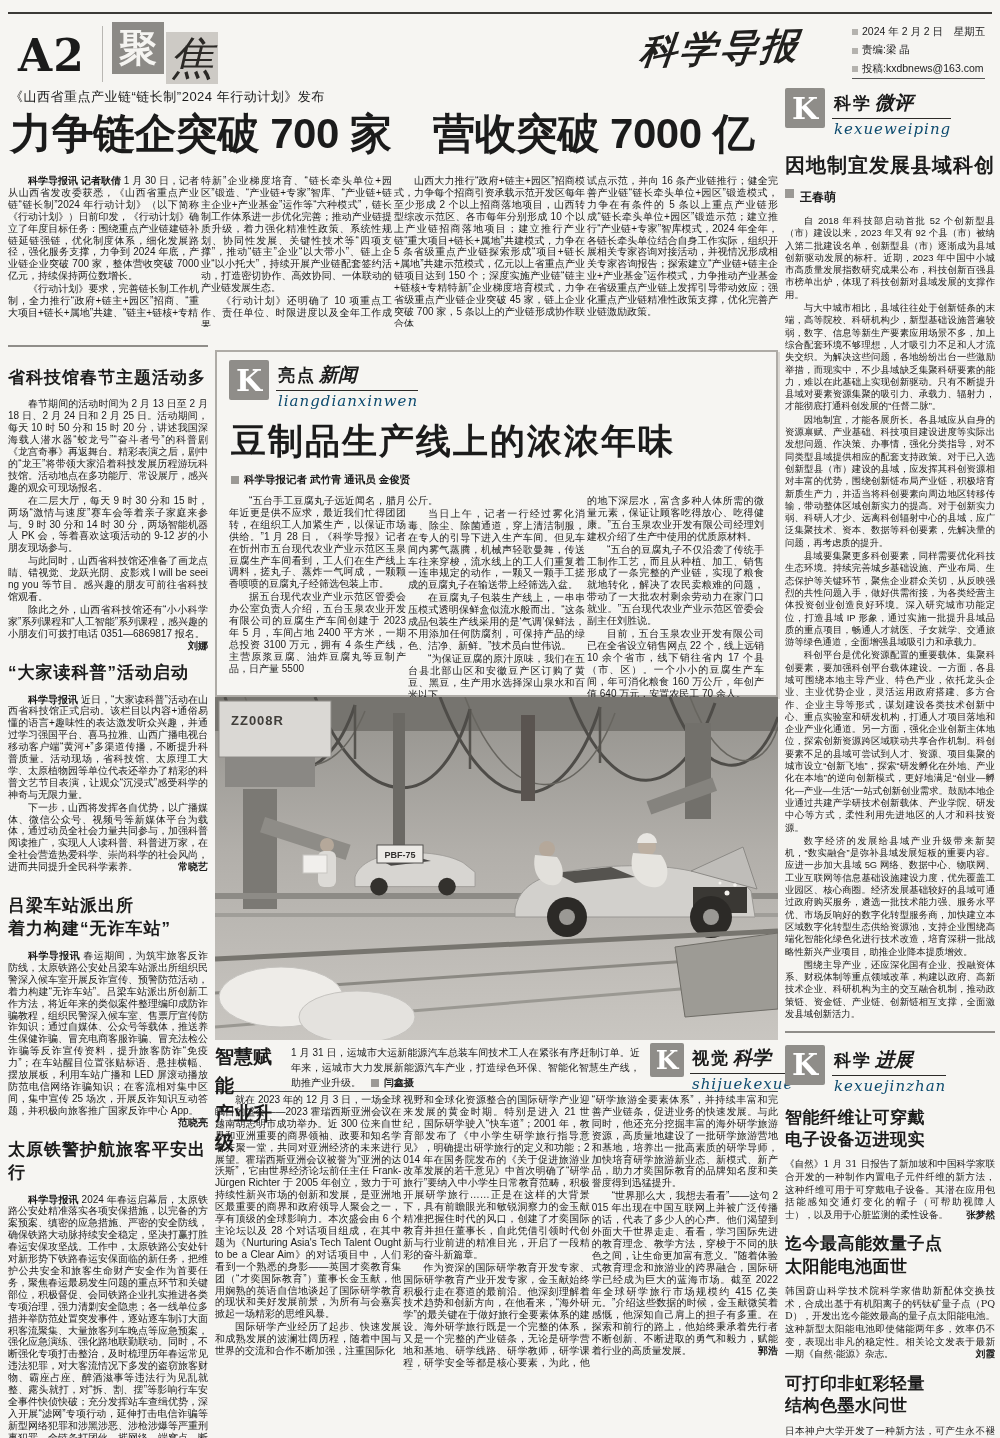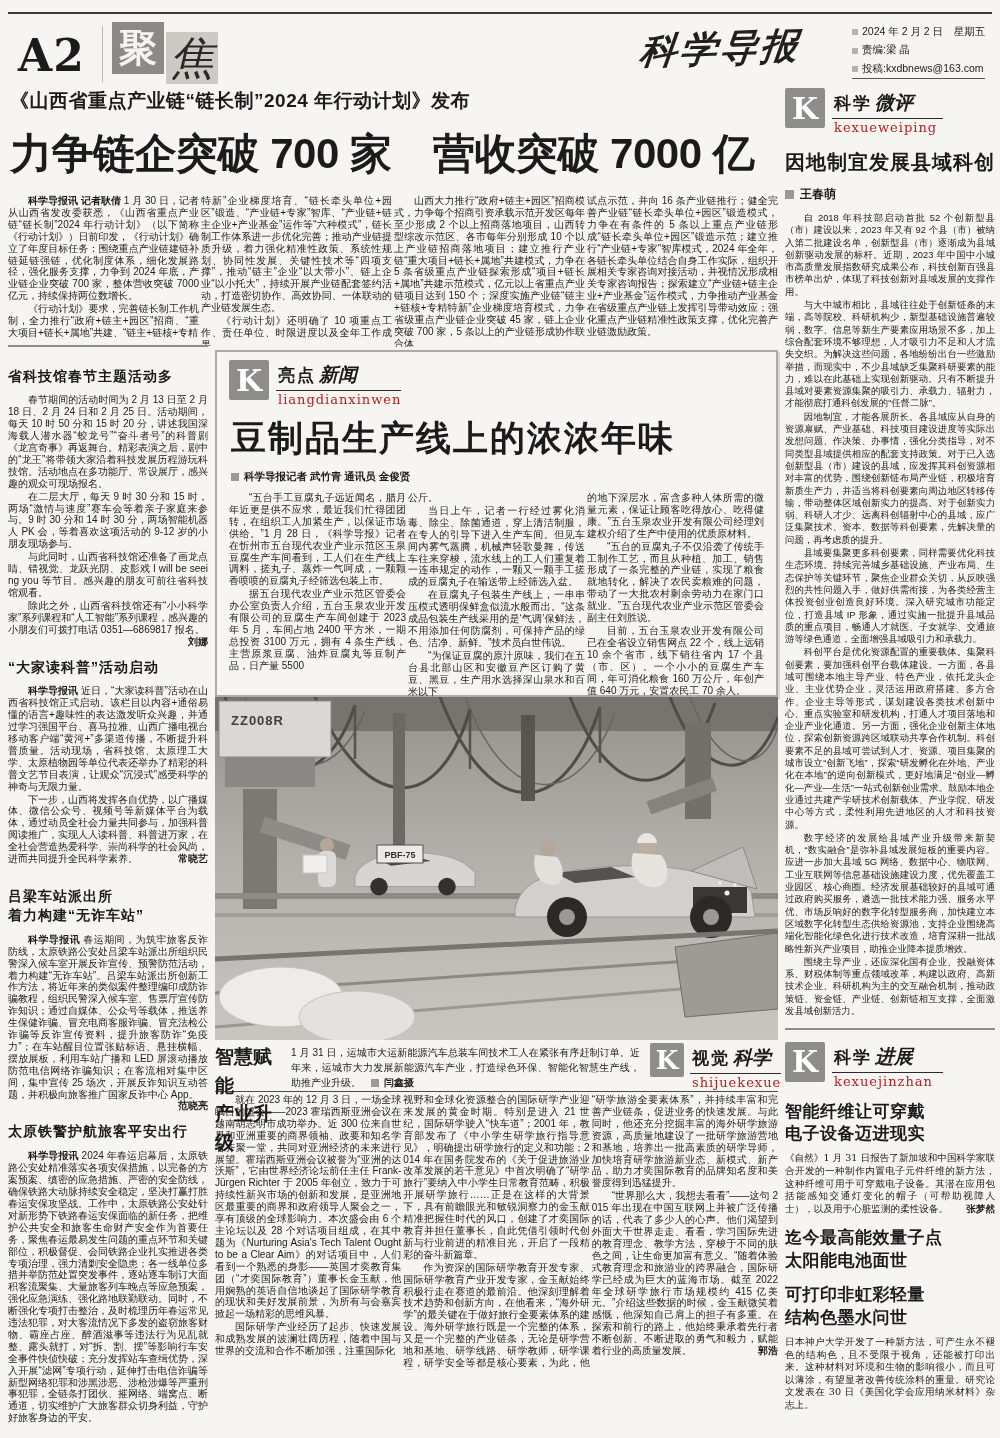--- a/index.html
+++ b/index.html
@@ -24,37 +24,37 @@
   .f1{position:absolute;left:0;top:2px;width:52px;height:52px;background:#8c8a86;color:#f5f4f1;
       font-family:"DejaVu Serif",serif;font-weight:bold;font-size:38px;display:flex;align-items:center;justify-content:center}
   .f2{position:absolute;left:54px;top:12px;width:52px;height:52px;background:#cdcac5;color:#2b2926;
       font-family:"DejaVu Serif",serif;font-style:italic;font-size:44px;display:flex;align-items:center;justify-content:center}
   #masthead{left:640px;top:24px;font-family:"DejaVu Serif",serif;font-style:italic;font-weight:bold;
       font-size:37px;transform:skewX(-8deg) rotate(-2deg);letter-spacing:3px;color:#21201e}
   #dateblock{left:852px;top:22px;font-size:10.5px;line-height:1.75;color:#222}
   #dateblock .u{border-bottom:1px solid #555;padding-bottom:1px}
   
   #lead{left:8px;top:88px;width:770px;height:256px}
-  #kicker{font-size:19px;font-weight:700;letter-spacing:.5px;margin:0 0 12px 2px}
+  #kicker{font-size:13px;font-weight:400;letter-spacing:.5px;margin:0 0 0 2px}
   #headline{font-size:42px;font-weight:900;letter-spacing:-.5px;margin:0 0 13px 2px;white-space:nowrap}
   #lead .cols{height:152px}
   
   #leftcol{left:8px;top:345px;width:200px;height:1093px;overflow:hidden}
   #leftcol .toprule{height:1.5px;background:#8f8d89;margin-bottom:20px}
-  .ltitle{font-size:14px;font-weight:800;letter-spacing:1px;line-height:1.35;margin:0 0 9px 0}
+  .ltitle{font-size:17px;font-weight:800;letter-spacing:1px;line-height:1.35;margin:0 0 9px 0}
   .lart{margin-bottom:22px;position:relative}
   .lede{font-weight:bold}
   
   .khead{display:flex;align-items:flex-start;gap:7px}
   .kbox{width:40px;height:40px;background:#8f8d89;color:#fff;font-family:"DejaVu Serif",serif;font-weight:bold;
         font-size:30px;display:flex;align-items:center;justify-content:center;flex:0 0 auto;border-radius:2px}
   .krow{display:flex;align-items:baseline;gap:3px;border-bottom:1.5px solid #2c2a28;padding:2px 30px 2px 2px}
   .kbold{font-size:17px;font-weight:900;letter-spacing:2px}
   .kscript{font-family:"DejaVu Serif",serif;font-style:italic;font-weight:bold;font-size:19px}
-  .kpy{font-family:"DejaVu Serif",serif;font-size:13px;letter-spacing:1px;color:#b91c1c;padding:1px 0 0 2px}
+  .kpy{font-family:"DejaVu Serif",serif;font-style:italic;font-size:15px;letter-spacing:1px;color:#0c4a6e;padding:1px 0 0 2px}
   
   #midbox{left:215px;top:350px;width:563px;height:347px;border:2px solid #aeaba6;box-shadow:2px 2px 0 #d9d6d1;
           box-sizing:border-box;padding:8px 12px;background:#f6f5f2}
   #hl-title{font-size:35px;font-weight:900;letter-spacing:2px;margin:8px 0 8px 2px}
   #hl-byline{font-size:10.5px;font-weight:bold;margin:0 0 8px 2px}
   #midbox .cols{height:206px}
   
   #photo{left:215px;top:697px;width:563px;height:343px;overflow:hidden;background:#f97316}
   
   #caption{left:215px;top:1040px;width:563px;height:52px;border-bottom:1.5px solid #4f4d4b;
@@ -64,21 +64,21 @@
   #cap-brand{flex:0 0 auto;width:128px;display:flex;gap:6px;align-items:flex-start}
   #cap-brand .kbox{width:34px;height:34px;font-size:26px}
   #cap-brand .krow{padding-right:6px}
   
   #bottomart{left:215px;top:1094px;width:563px;height:344px;overflow:hidden}
   #bm-title{font-size:28px;font-weight:800;letter-spacing:1px;margin:12px 0 14px 2px}
   #bottomart .cols{height:276px}
   
   #rightcol{left:785px;top:88px;width:210px;height:1350px;overflow:hidden}
   #wp-title{font-size:20px;font-weight:800;letter-spacing:1px;margin:14px 0 10px 0}
-  .author{display:flex;align-items:center;gap:6px;font-weight:bold;font-size:12px;margin:0 0 9px 0}
+  .author{display:flex;align-items:flex-start;gap:6px;font-weight:bold;font-size:12px;margin:0 0 9px 0}
   .asq{width:9px;height:9px;background:#9b9995}
   #wp-body{height:806px;overflow:hidden}
   #rc-divider{height:1.5px;background:#8f8d89;margin:10px 0 12px 0}
   .jz-title{font-size:17px;font-weight:700;line-height:1.32;letter-spacing:.5px;margin:12px 0 7px 0}
   .jz-text{font-family:"DejaVu Serif",serif;font-size:9.6px;line-height:12.6px;text-align:justify;margin:0;word-break:break-all}
 </style>
 </head>
 <body>
 
 <div id="toprule" class="abs rule"></div>
@@ -339,18 +339,19 @@
       <div class="kpy">kexuejinzhan</div>
     </div>
   </div>
 
   <div>
     <h3 class="jz-title"><span>智能纤维让可穿戴</span><br><span>电子设备迈进现实</span></h3>
     <p class="jz-text"><span>《自然》1 月 31 日报告了新加坡和中国科学家联合开发的一种制作内置电子元件纤维的新方法，这种纤维可用于可穿戴电子设备。其潜在应用包括能感知交通灯变化的帽子（可帮助视障人士），以及用于心脏监测的柔性设备。</span><b class="ibyl">张梦然</b></p>
   </div>
   <div>
     <h3 class="jz-title"><span>迄今最高能效量子点</span><br><span>太阳能电池面世</span></h3>
+    <p class="jz-text"><span>韩国蔚山科学技术院科学家借助新配体交换技术，合成出基于有机阳离子的钙钛矿量子点（PQD），开发出迄今能效最高的量子点太阳能电池。这种新型太阳能电池即使储能两年多，效率仍不变，表现出非凡的稳定性。相关论文发表于最新一期《自然·能源》杂志。</span><b class="ibyl">刘霞</b></p>
   </div>
   <div>
     <h3 class="jz-title"><span>可打印非虹彩轻量</span><br><span>结构色墨水问世</span></h3>
     <p class="jz-text"><span>日本神户大学开发了一种新方法，可产生永不褪色的结构色，且不受限于视角，还能被打印出来。这种材料对环境和生物的影响很小，而且可以薄涂，有望显著改善传统涂料的重量。研究论文发表在 30 日《美国化学会应用纳米材料》杂志上。</span></p>
   </div>
 </div>
 
 </body></html>

